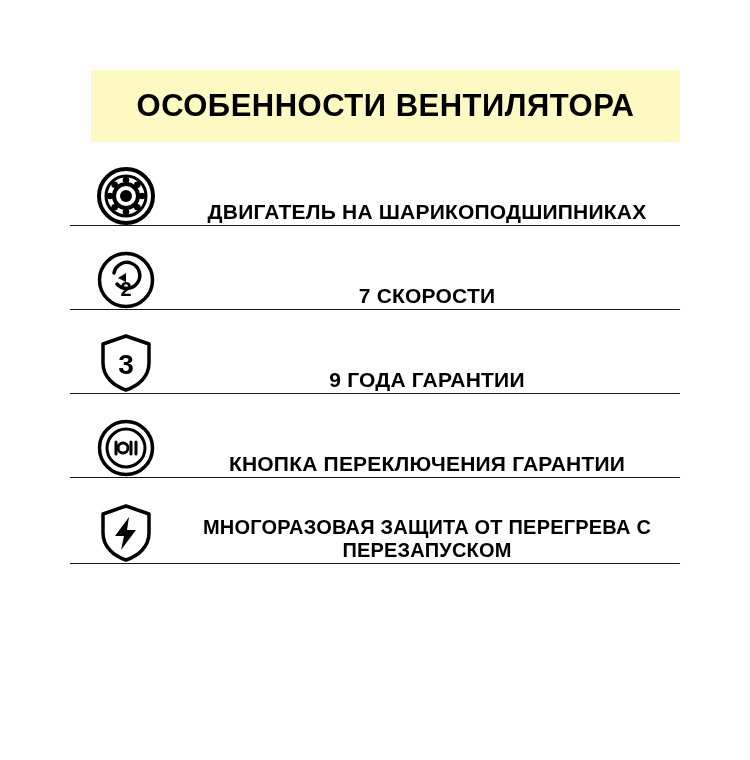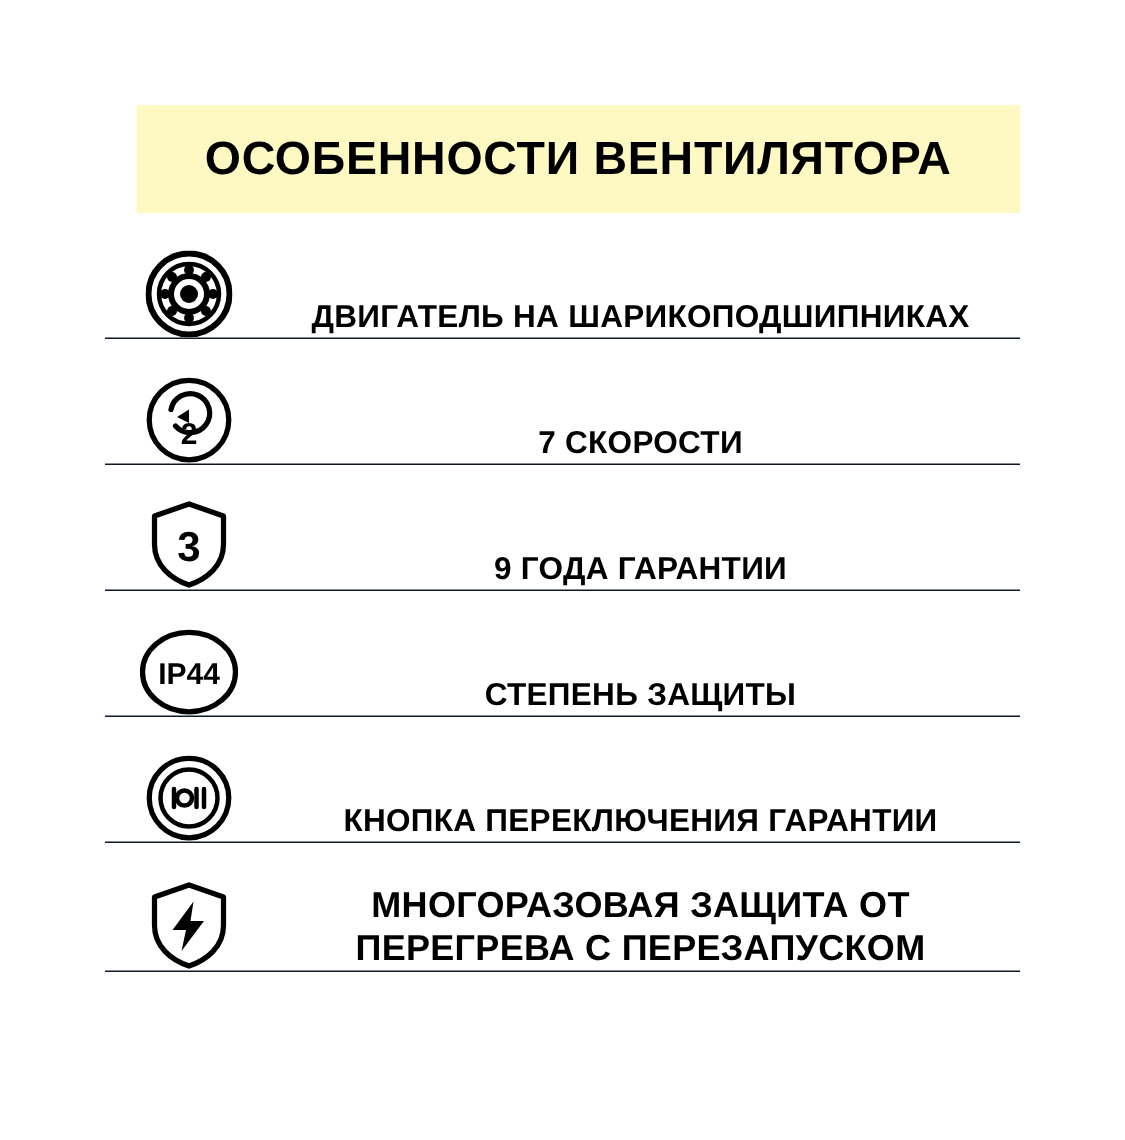--- a/index.html
+++ b/index.html
@@ -67,21 +67,21 @@
   .label-cell {
     flex: 1;
     padding-right: 8px;
     text-align: center;
     font-size: 21px;
     font-weight: bold;
     line-height: 1.18;
     letter-spacing: 0.2px;
   }
   .label-cell.small {
-    font-size: 24px;
+    font-size: 20px;
   }
   svg { display: block; }
 </style>
 </head>
 <body>
 
 <div class="sheet">
   <div class="panel">
 
     <div class="title-bar">
@@ -133,31 +133,20 @@
           <span>
             <svg width="56" height="60" viewBox="0 0 56 60">
               <path d="M28 3 L51 11 L51 30 C51 44 40 53 28 57 C16 53 5 44 5 30 L5 11 Z" fill="none" stroke="#000" stroke-width="3.5" stroke-linejoin="round"></path>
               <text x="28" y="41" font-family="Liberation Sans, sans-serif" font-size="28" font-weight="bold" text-anchor="middle" fill="#000">3</text>
             </svg>
           </span>
         </div>
         <div class="label-cell">9 ГОДА ГАРАНТИИ</div>
       </div>
 
-      <div class="feature-row">
-        <div class="icon-cell">
-          <span>
-            <svg width="66" height="58" viewBox="0 0 66 58">
-              <ellipse cx="33" cy="29" rx="31" ry="26.5" fill="none" stroke="#000" stroke-width="3.5"></ellipse>
-              <text x="33" y="37" font-family="Liberation Sans, sans-serif" font-size="20" font-weight="bold" text-anchor="middle" fill="#000">IP44</text>
-            </svg>
-          </span>
-        </div>
-        <div class="label-cell">СТЕПЕНЬ ЗАЩИТЫ</div>
-      </div>
 
       <div class="feature-row">
         <div class="icon-cell">
           <span>
             <svg width="58" height="58" viewBox="0 0 58 58">
               <circle cx="29" cy="29" r="26.5" fill="none" stroke="#000" stroke-width="3.5"></circle>
               <circle cx="29" cy="29" r="19" fill="none" stroke="#000" stroke-width="3"></circle>
               <g stroke="#000" stroke-width="3" stroke-linecap="round">
                 <line x1="19" y1="23" x2="19" y2="35"></line>
                 <line x1="39" y1="23" x2="39" y2="35"></line>

